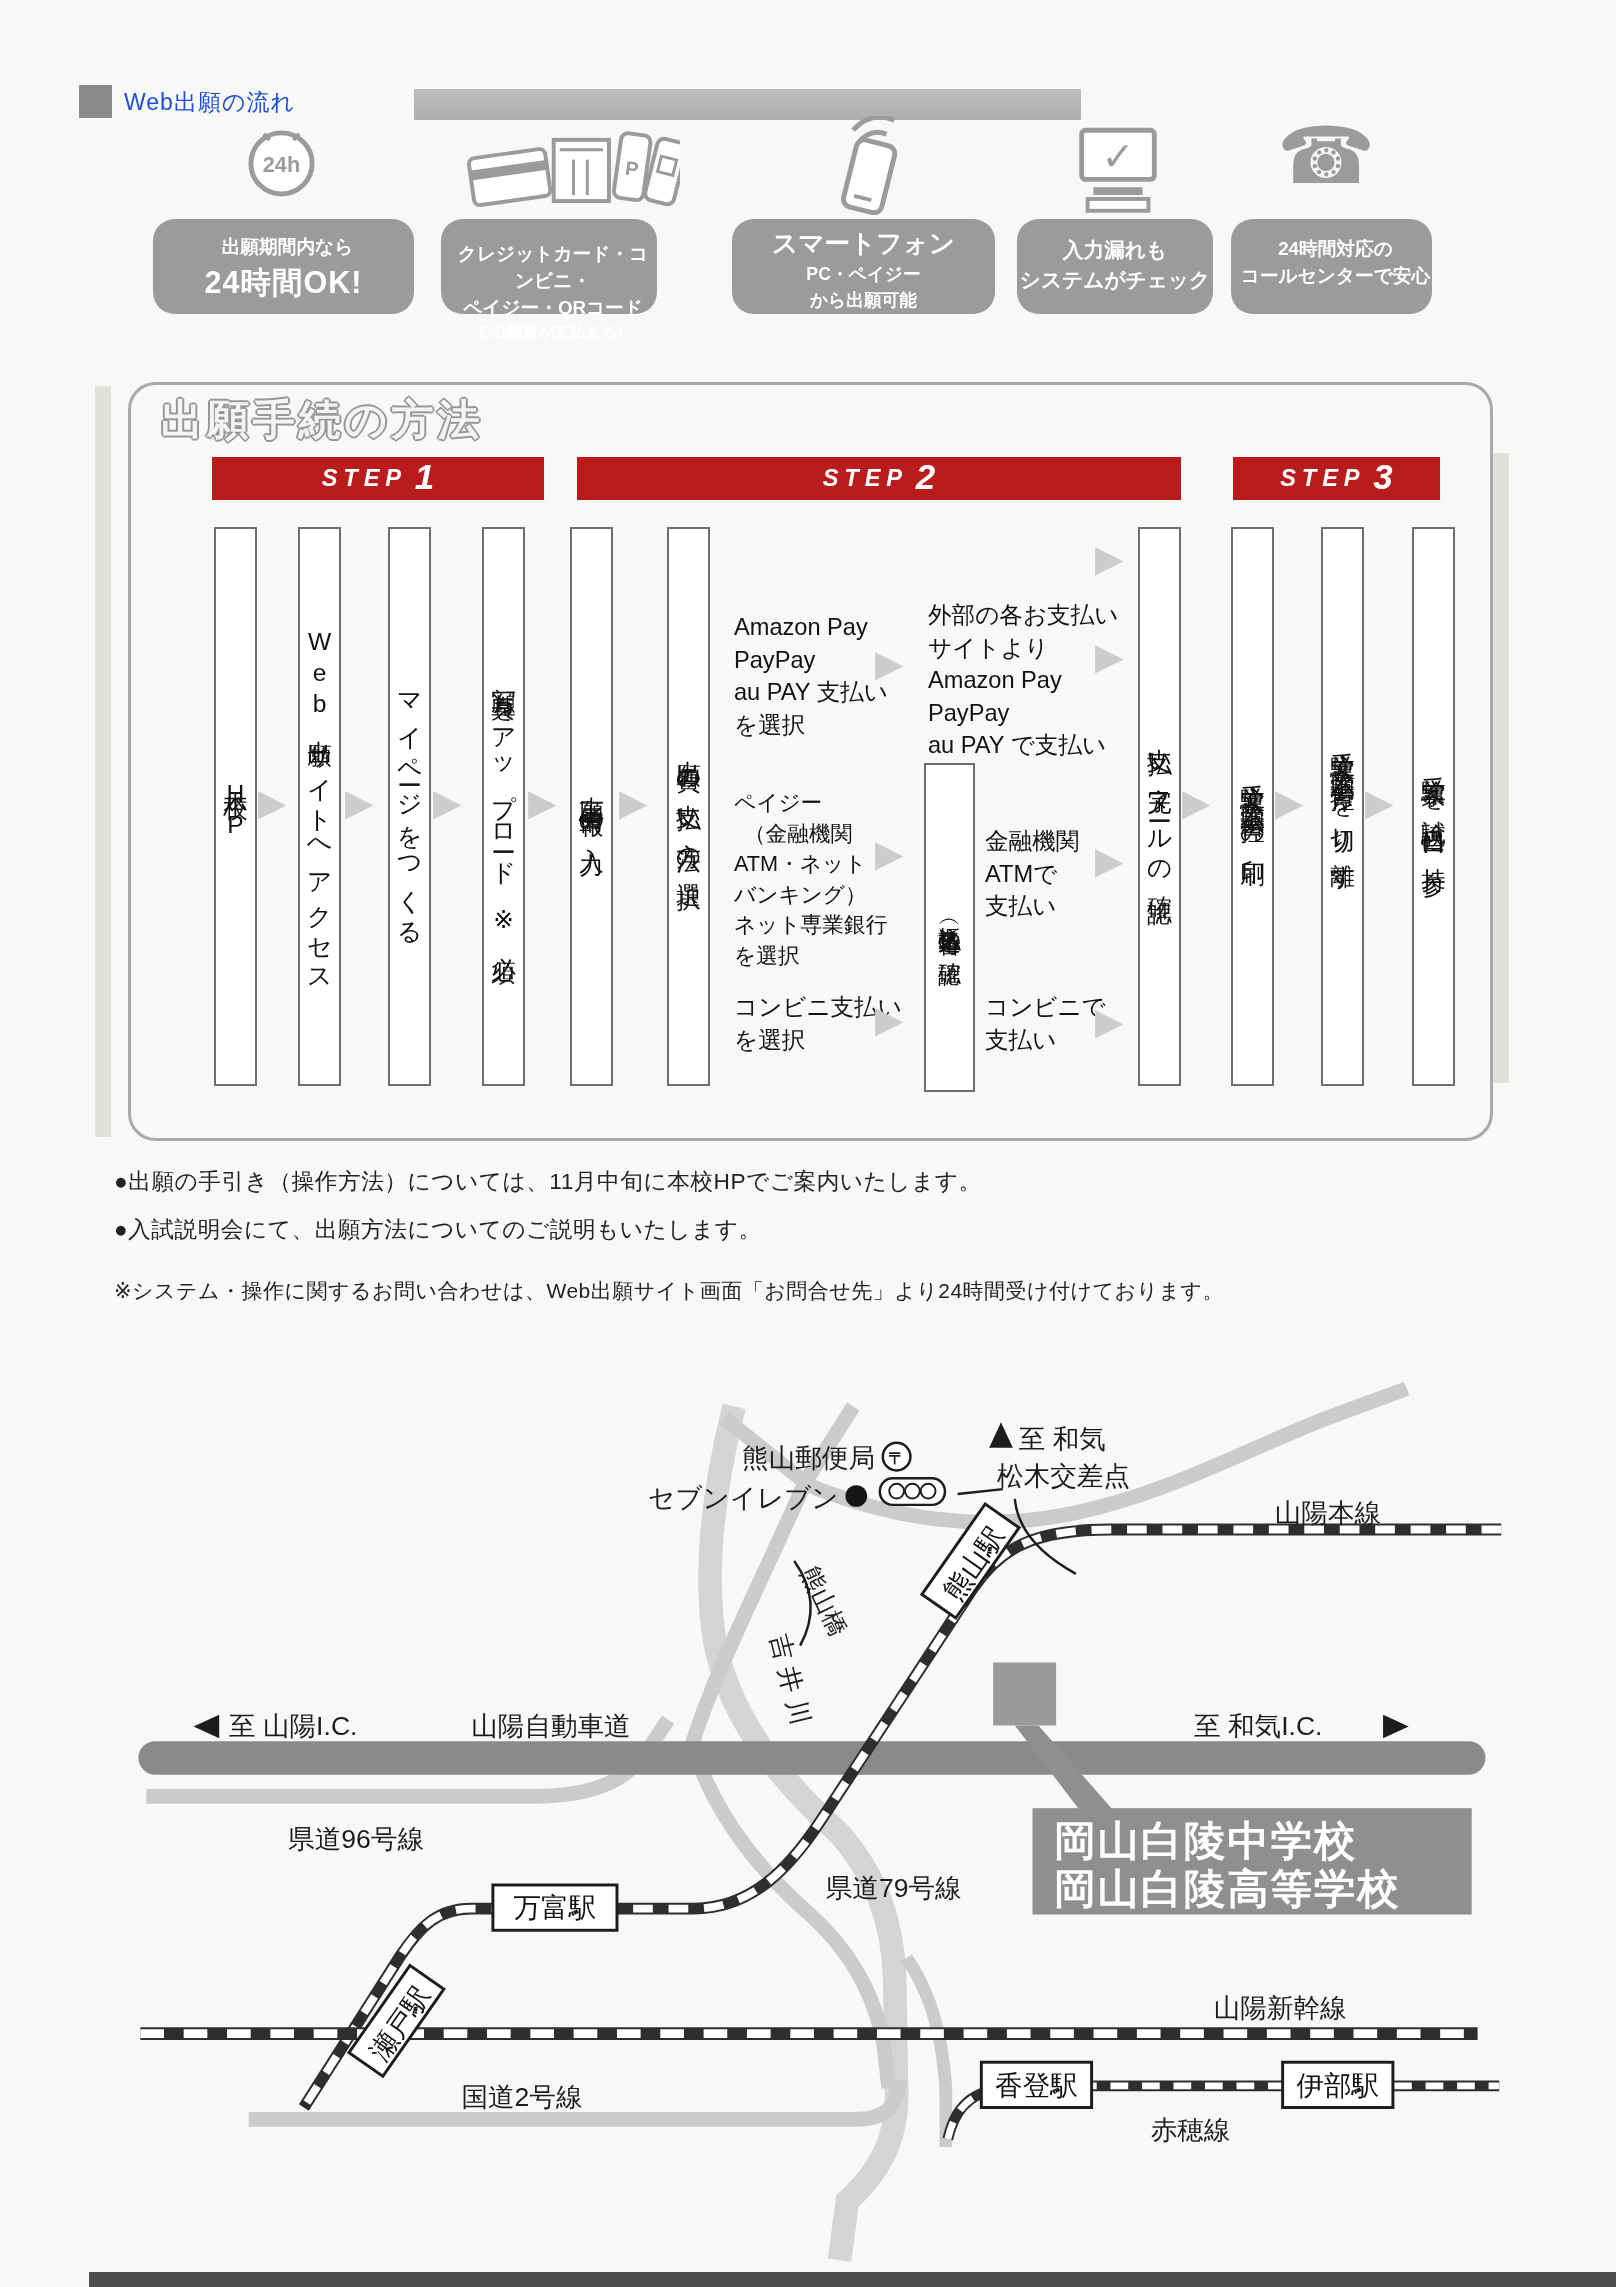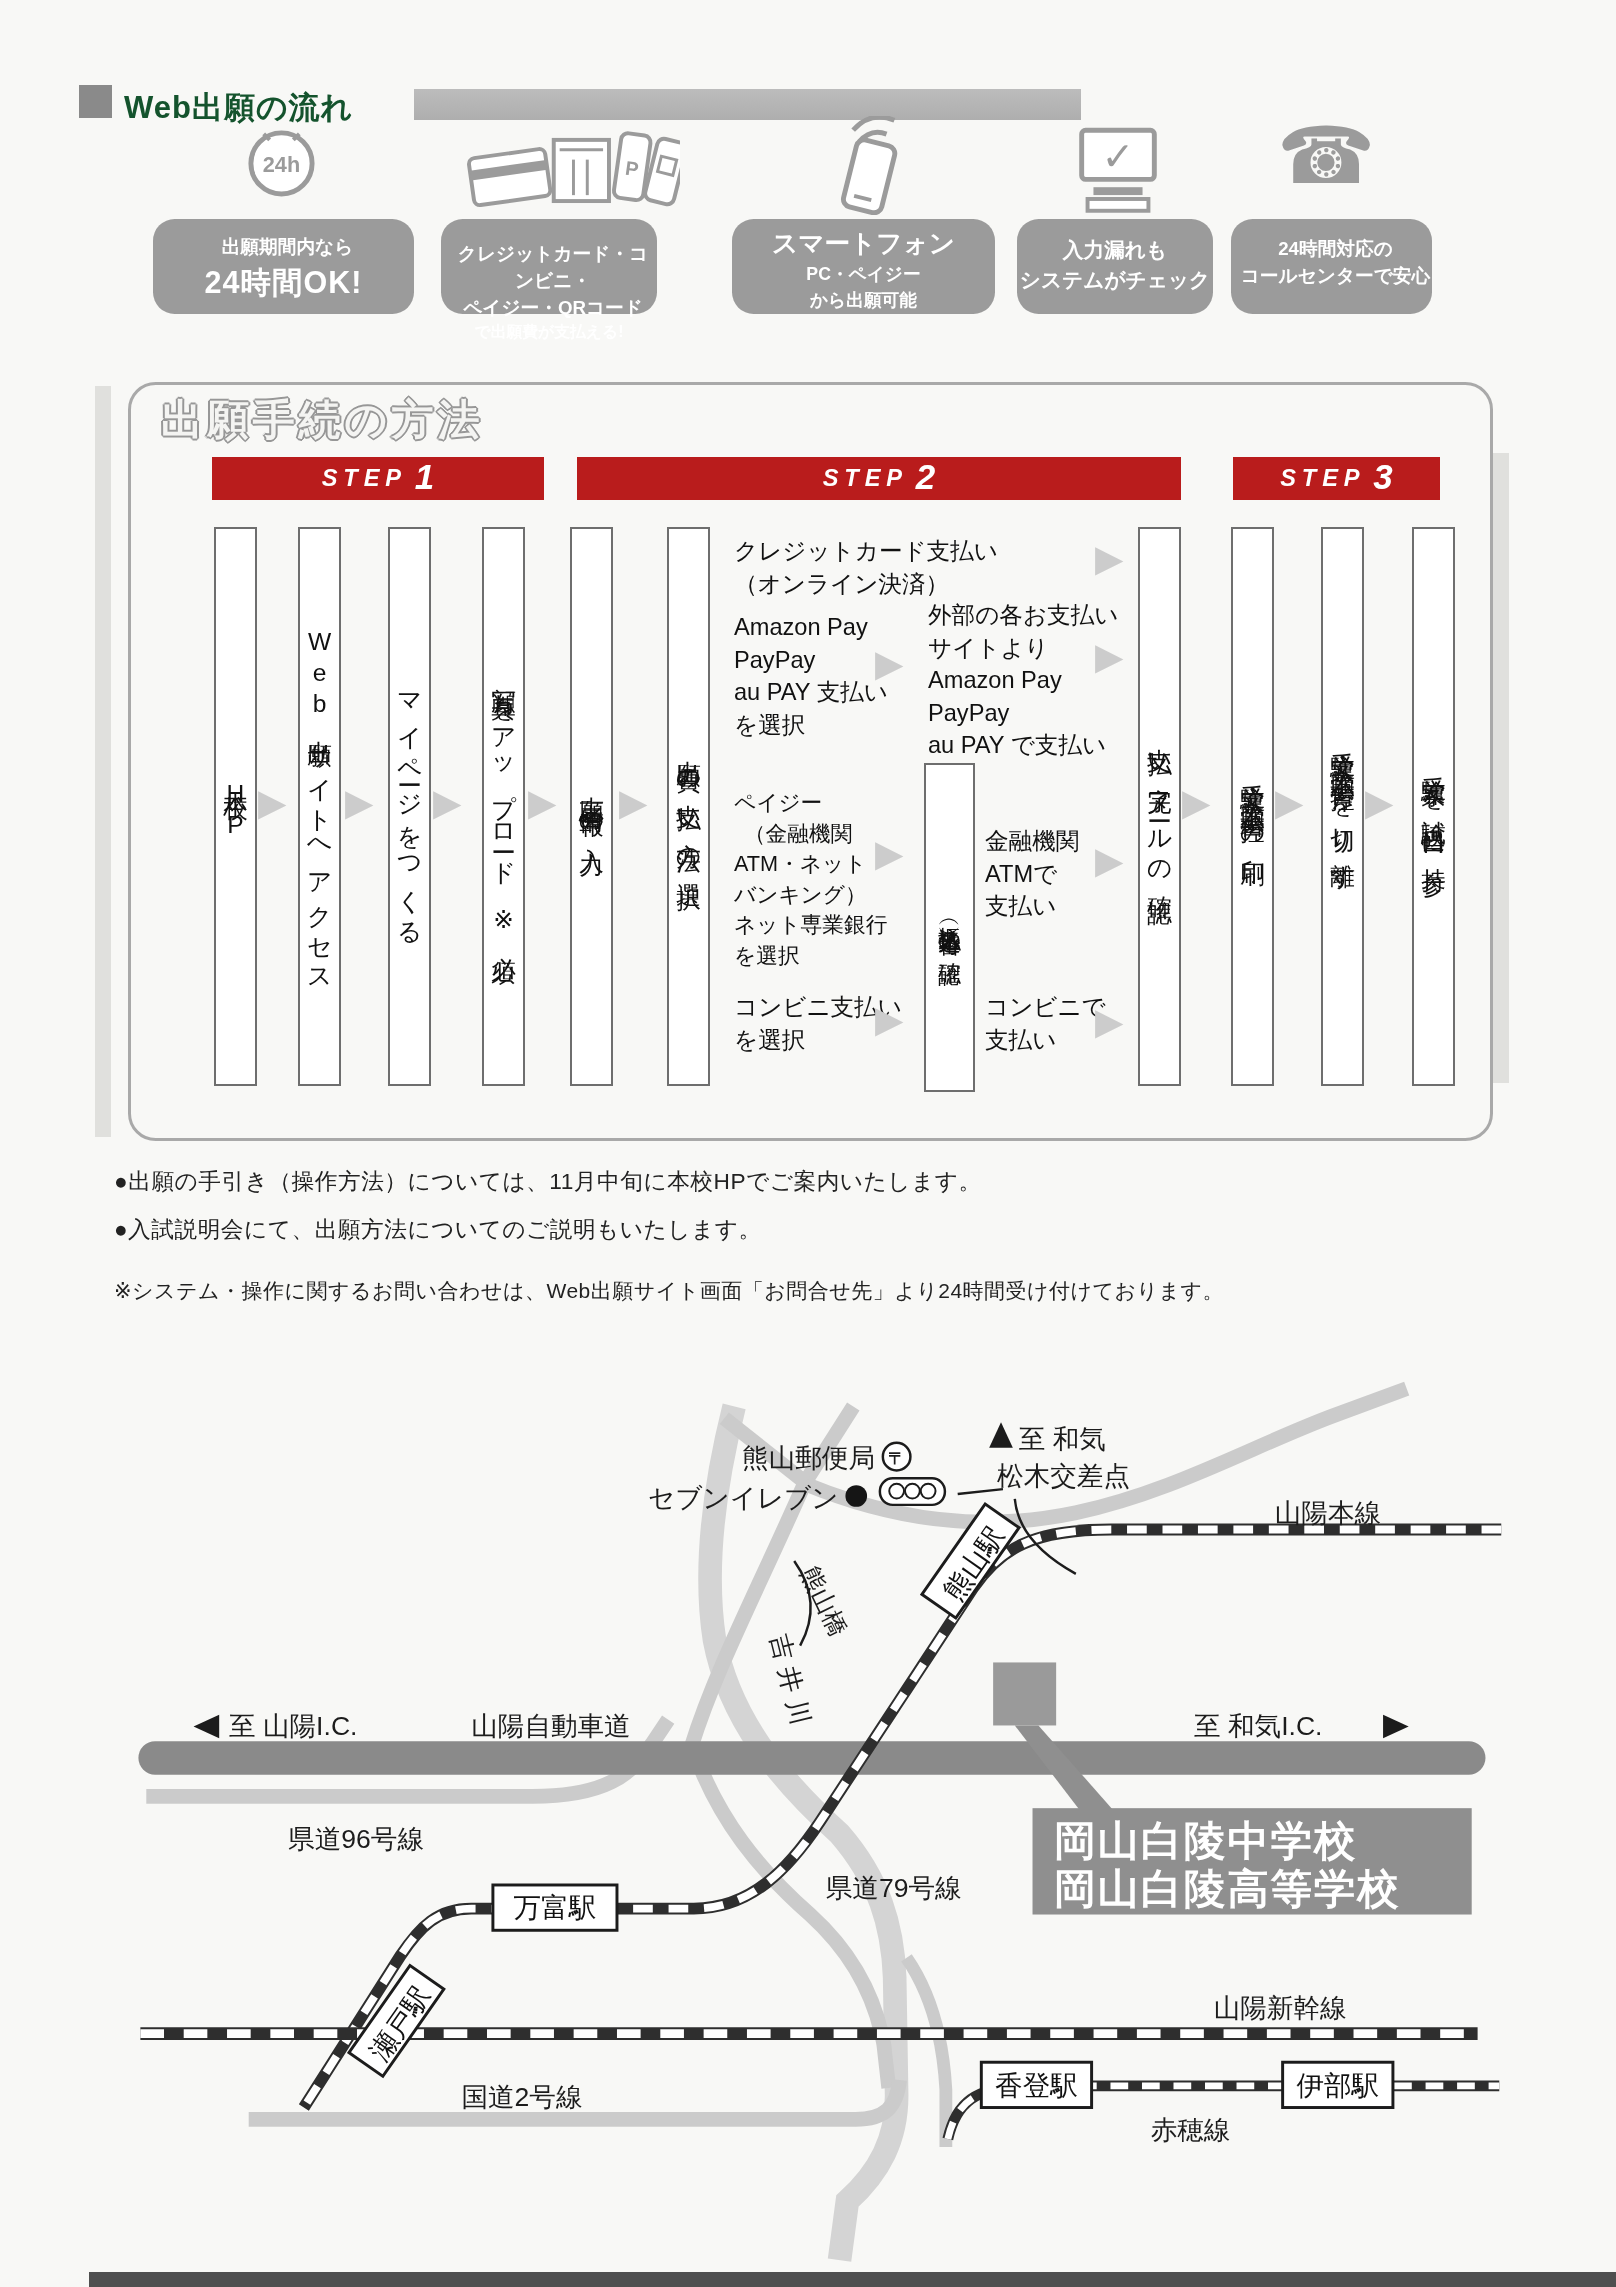--- a/index.html
+++ b/index.html
@@ -1,21 +1,21 @@
 <!DOCTYPE html>
 <html><head>
 <meta charset="utf-8">
 <style>
   html,body{margin:0;padding:0;background:#e9e9e7;}
   #canvas{position:relative;width:1617px;height:2287px;background:#f8f8f6;overflow:hidden;
           font-family:"Liberation Sans","DejaVu Sans",sans-serif;color:#1c1c1c;}
   .abs{position:absolute;}
   
   .hdr-sq{width:33px;height:33px;background:#8a8a8a;}
-  .hdr-title{font-size:31px;font-weight:bold;letter-spacing:1px;color:#14532d;}
+  .hdr-title{font-size:23px;font-weight:normal;letter-spacing:1px;color:#1d4ed8;}
   .hdr-bar{height:30.5px;background:linear-gradient(#bcbcbc,#aeaeae);}
   
   .badge{background:#9b9b9b;border-radius:21.7px;color:#fff;text-align:center;}
   .badge .bl{display:block;font-weight:bold;line-height:1.45;}
   .b-s{font-size:18.7px;margin-left:8px;}
   .b-m{font-size:20.7px;}
   .b-big{font-size:30.5px;letter-spacing:1px;}
   .b-t3{font-size:25.6px;}
   .b-xs{font-size:15.8px;}
   .ficon{color:#9b9b9b;text-align:center;}
@@ -178,24 +178,20 @@
 
   <span class="abs arr" style="left:258px;top:784px;">▶</span>
   <span class="abs arr" style="left:345px;top:784px;">▶</span>
   <span class="abs arr" style="left:433px;top:784px;">▶</span>
   <span class="abs arr" style="left:528px;top:784px;">▶</span>
   <span class="abs arr" style="left:619px;top:784px;">▶</span>
   <span class="abs arr" style="left:1182px;top:784px;">▶</span>
   <span class="abs arr" style="left:1275px;top:784px;">▶</span>
   <span class="abs arr" style="left:1365px;top:784px;">▶</span>
 
-  <div class="abs s2t" style="left:734px;top:535px;">
-    <div>クレジットカード支払い</div>
-    <div>（オンライン決済）</div>
-  </div>
   <div class="abs s2t" style="left:734px;top:611px;">
     <div>Amazon Pay</div>
     <div>PayPay</div>
     <div>au PAY 支払い</div>
     <div>を選択</div>
   </div>
   <div class="abs s2t" style="left:928px;top:599px;">
     <div>外部の各お支払い</div>
     <div>サイトより</div>
     <div>Amazon Pay</div>

